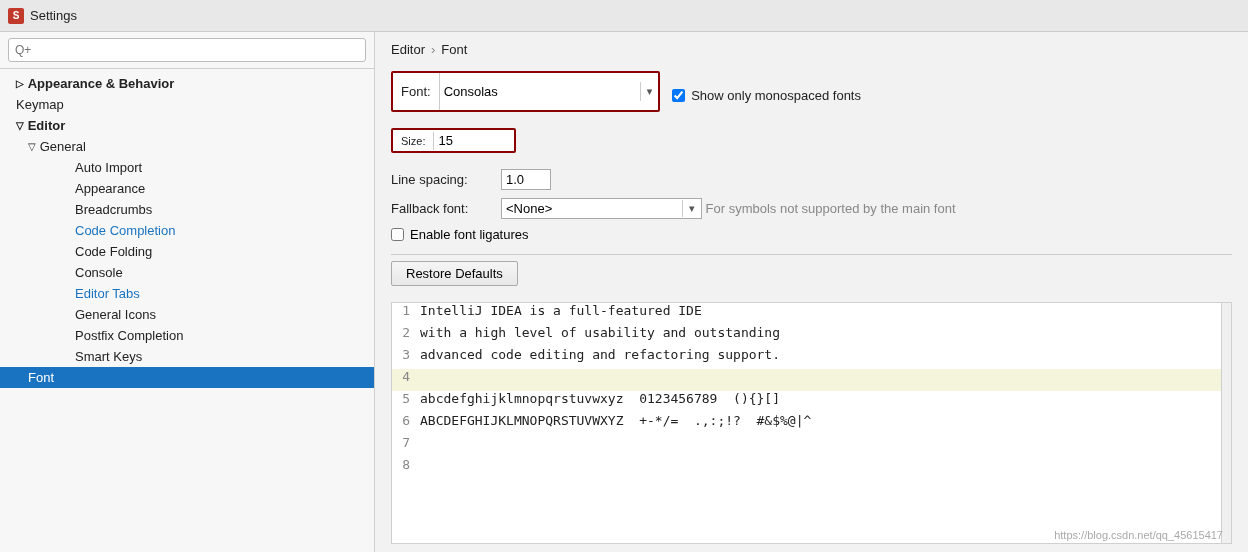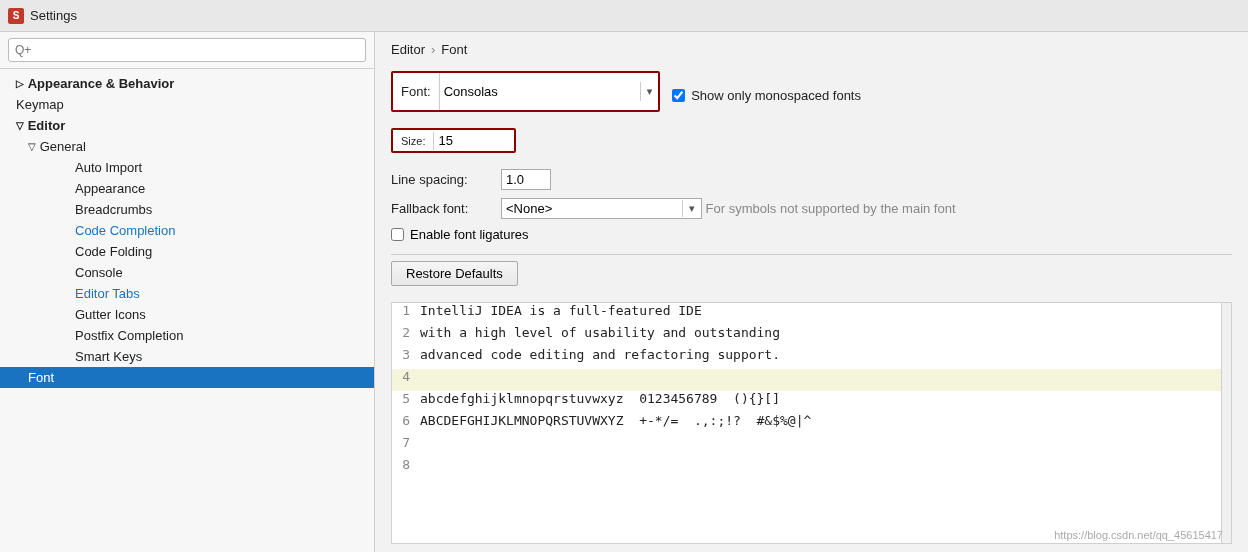--- a/index.html
+++ b/index.html
@@ -346,21 +346,21 @@
       <div class="nav-item indent-2">
         <span>Code Folding</span>
       </div>
       <div class="nav-item indent-2">
         <span>Console</span>
       </div>
       <div class="nav-item indent-2 blue">
         <span>Editor Tabs</span>
       </div>
       <div class="nav-item indent-2">
-        <span>Gutter Icons</span>
+        <span>General Icons</span>
       </div>
       <div class="nav-item indent-2">
         <span>Postfix Completion</span>
       </div>
       <div class="nav-item indent-2">
         <span>Smart Keys</span>
       </div>
       <div class="nav-item indent-1 selected">
         <span>Font</span>
       </div>

